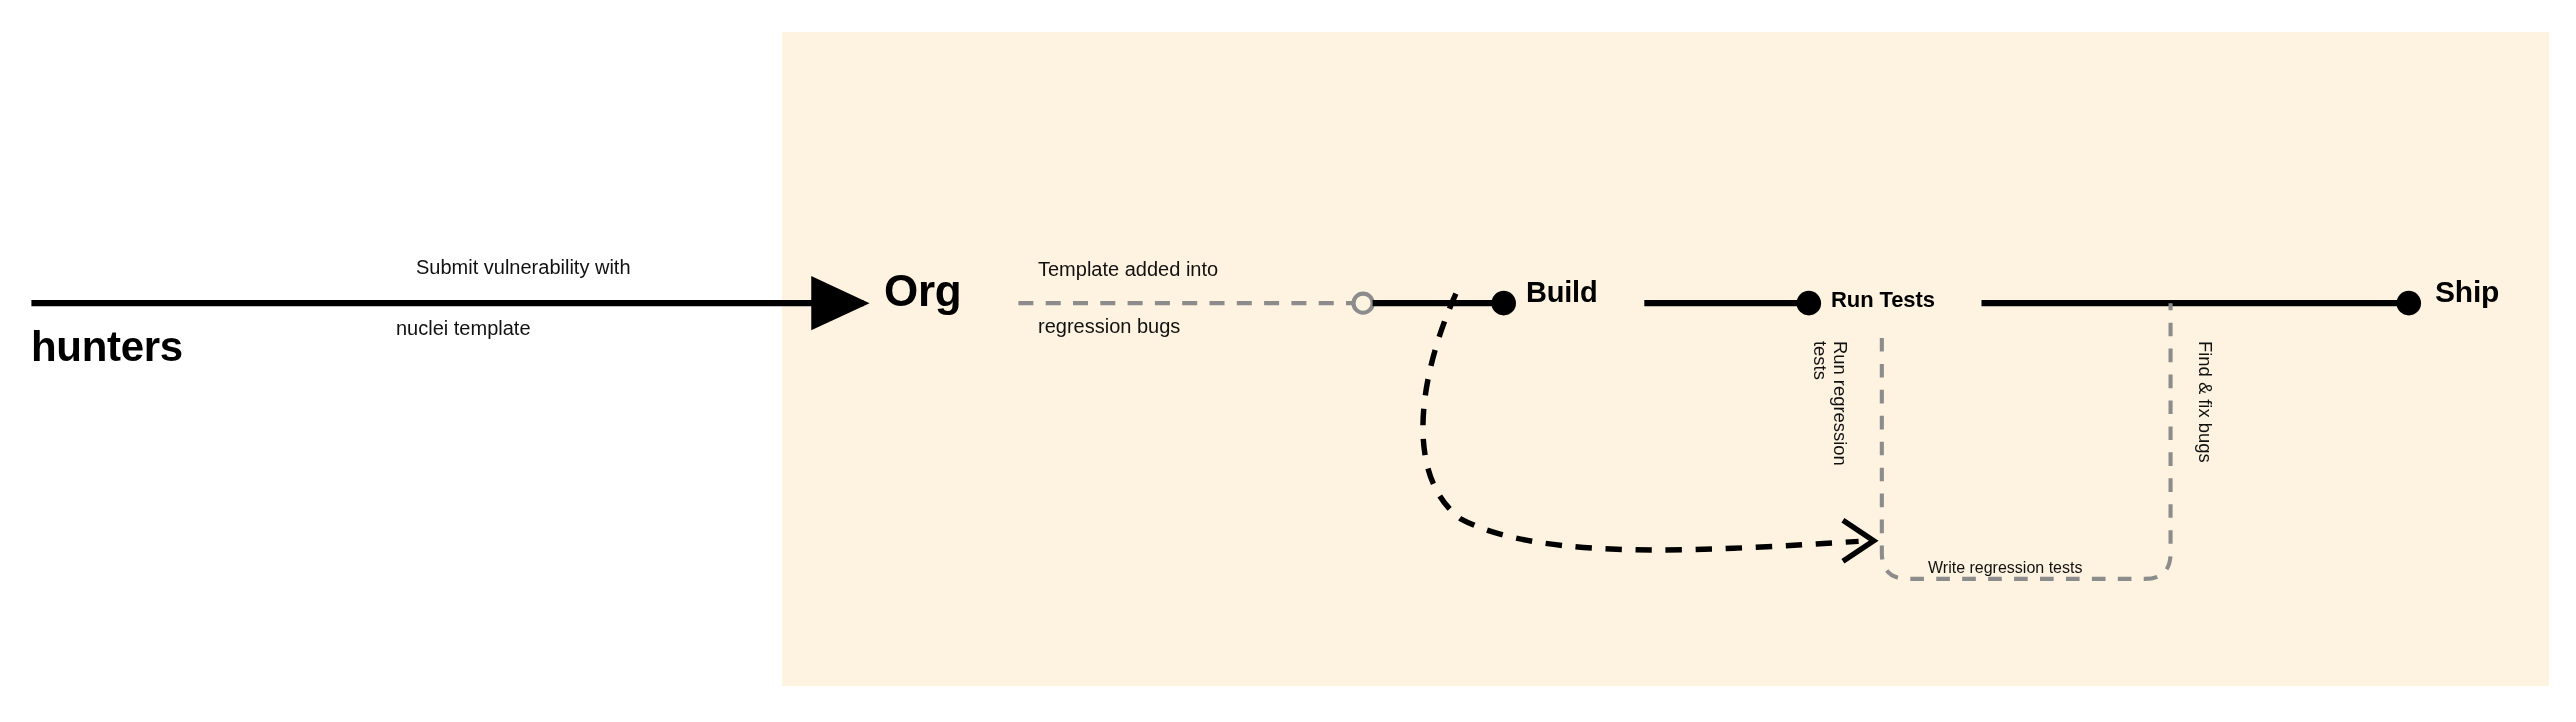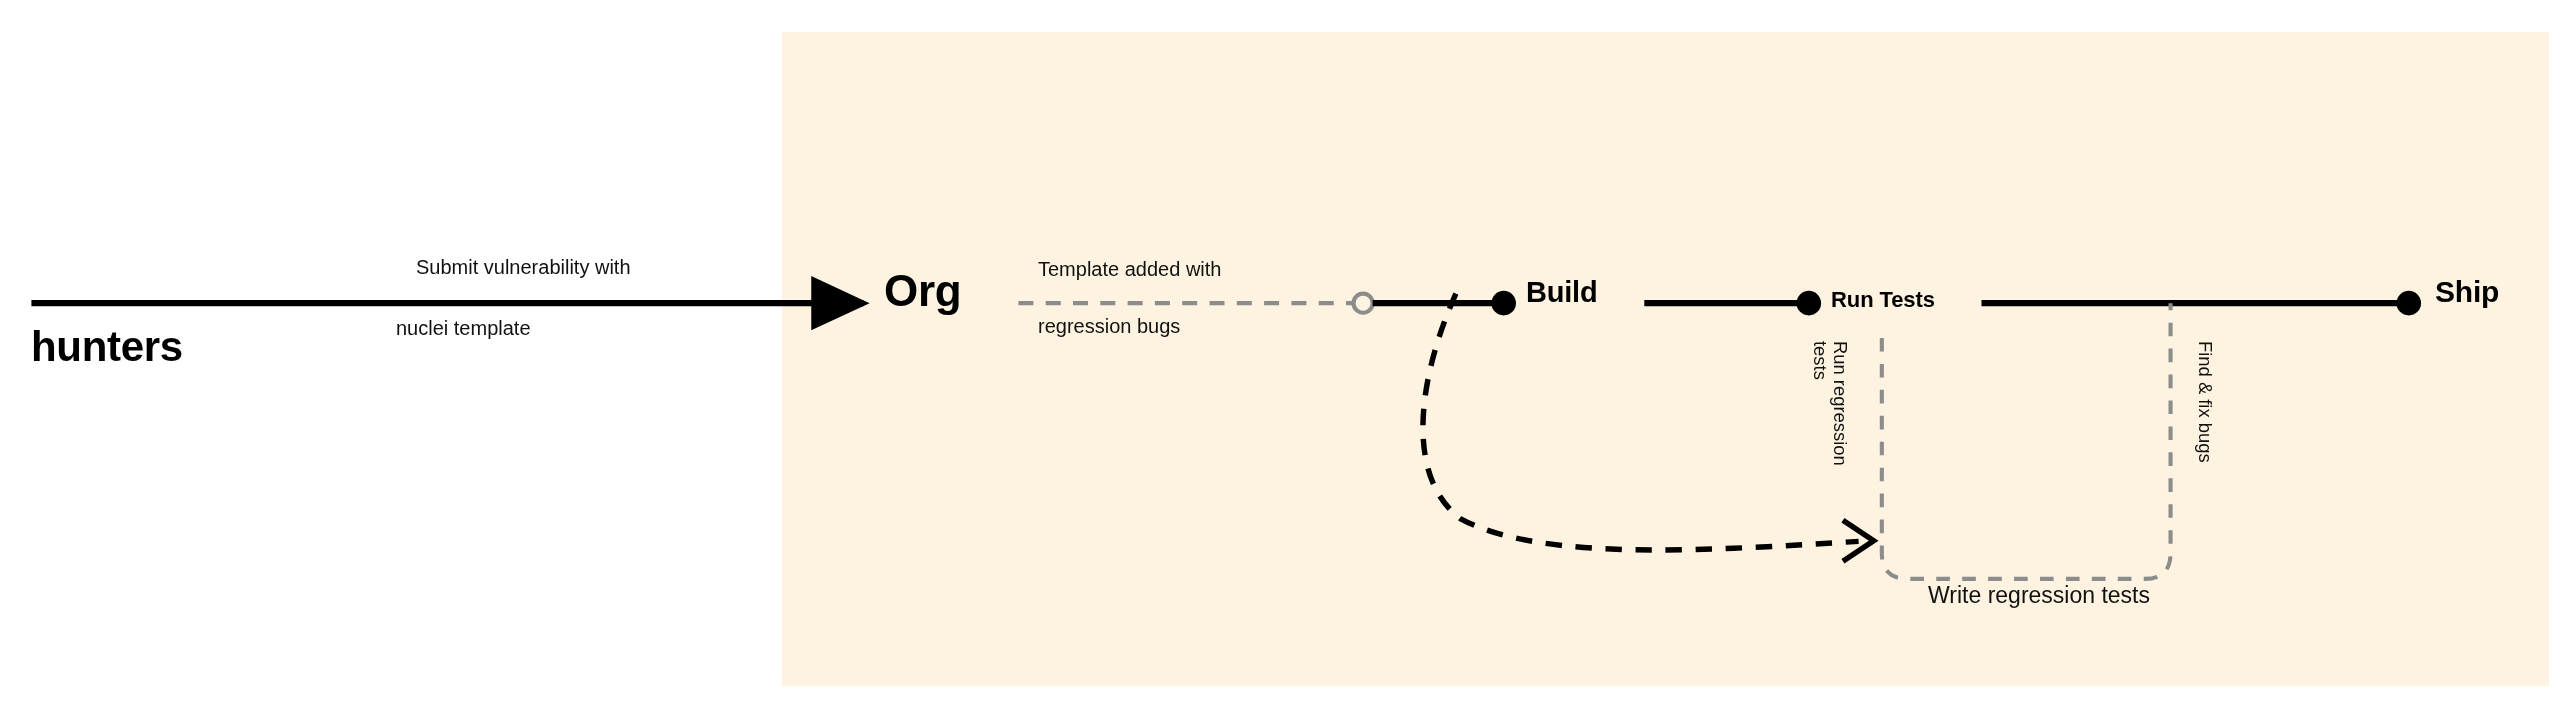--- a/index.html
+++ b/index.html
@@ -119,22 +119,22 @@
     text-align: left;
   }
   .vert-find {
     left: 2215px;
     top: 341px;
   }
 
   
   .bracket-caption {
     left: 1928px;
-    top: 584px;
-    font-size: 23px;
+    top: 560px;
+    font-size: 16px;
     color: #111111;
   }
 </style>
 </head>
 <body>
 
 <div id="stage">
 
   <div class="panel"></div>
 
@@ -177,21 +177,21 @@
   </svg>
 
   <div class="txt source-title source-line2">hunters</div>
 
   <div class="txt edge-label submit-l1">Submit vulnerability with</div>
   <div class="txt edge-label submit-l2">nuclei template</div>
 
 
   <div class="txt node-org">Org</div>
 
-  <div class="txt edge-label tmpl-l1">Template added with</div>
+  <div class="txt edge-label tmpl-l1">Template added into</div>
   <div class="txt edge-label tmpl-l2">regression bugs</div>
 
   <div class="txt node-build">Build</div>
 
   <div class="txt node-runtests">Run Tests</div>
 
   <div class="txt node-ship">Ship</div>
 
   <div class="vert vert-run">
     <span>Run regression</span><br>

